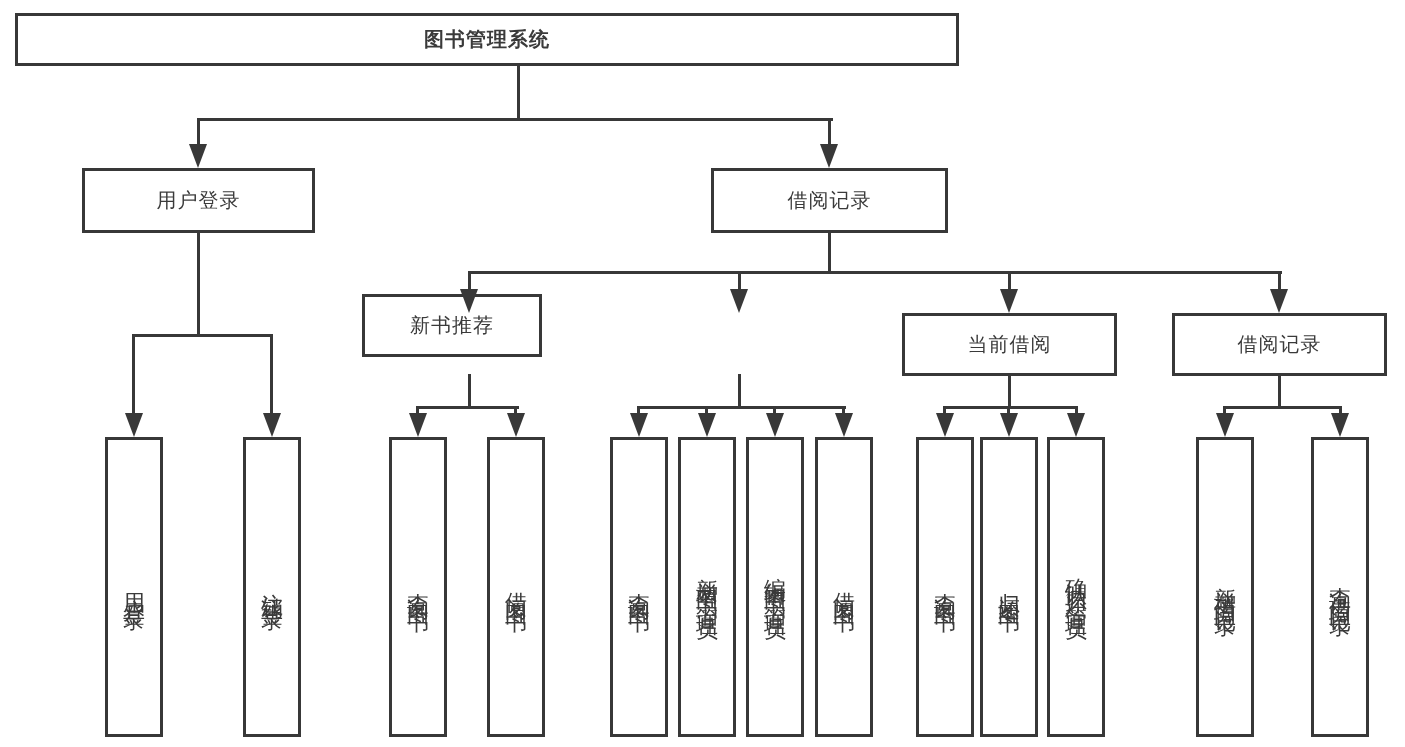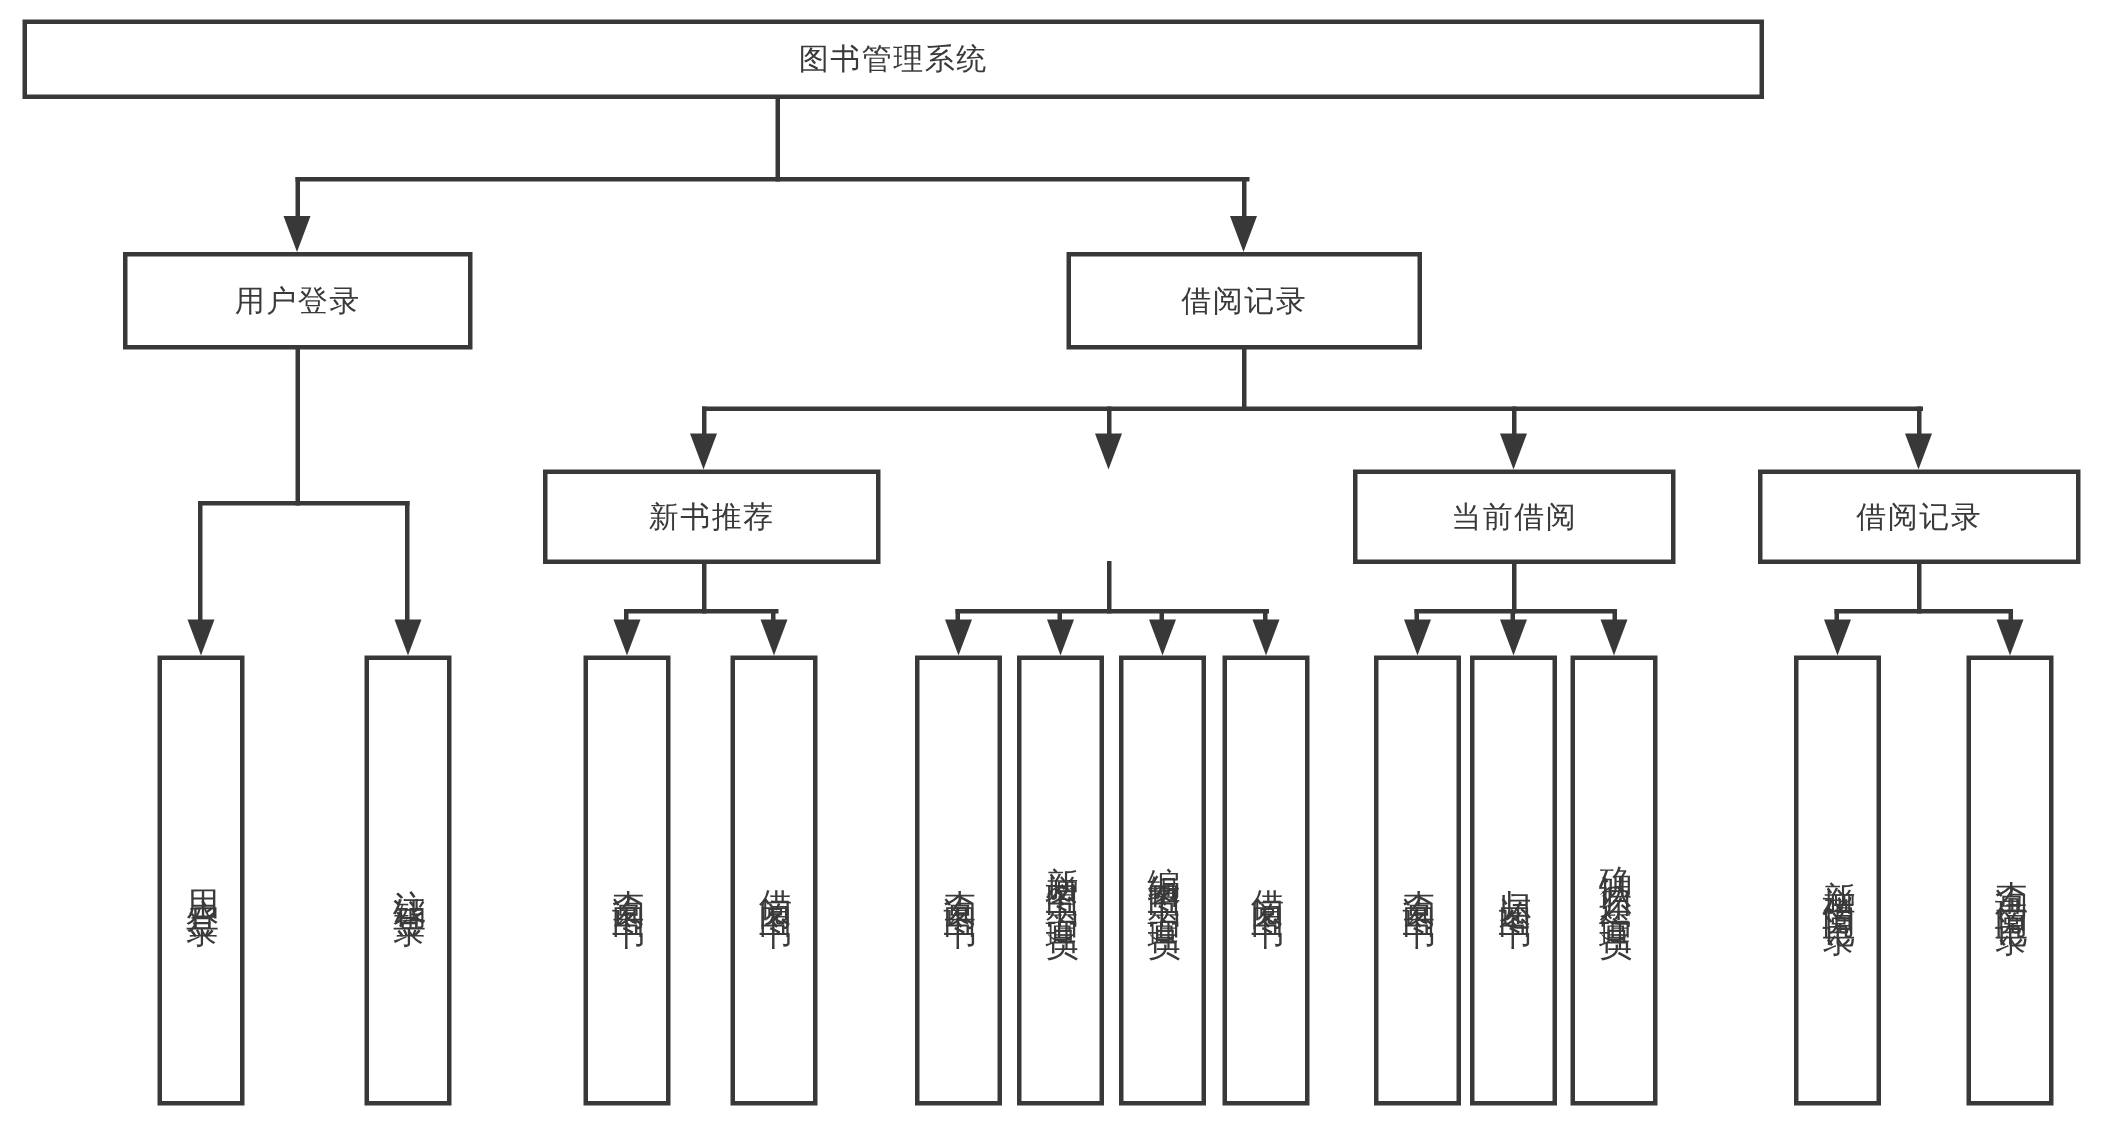--- a/index.html
+++ b/index.html
@@ -28,27 +28,27 @@
   .watermark{
     position:absolute;left:1183px;top:718px;font-size:19px;color:#a6a6a6;
     letter-spacing:0.5px;white-space:nowrap;
   }
 </style>
 </head>
 <body>
 
 <div class="canvas">
 
-  <div class="node h" style="left:15px;top:13px;width:1161px;height:53px;">图书管理系统</div>
+  <div class="node h" style="left:15px;top:13px;width:944px;height:53px;font-weight:bold;">图书管理系统</div>
 
   <div class="node h" style="left:82px;top:168px;width:233px;height:65px;">用户登录</div>
 
   <div class="node h" style="left:711px;top:168px;width:237px;height:65px;">借阅记录</div>
 
-  <div class="node h" style="left:362px;top:313px;width:225px;height:63px;">新书推荐</div>
+  <div class="node h" style="left:362px;top:294px;width:180px;height:63px;">新书推荐</div>
 
 
   <div class="node h" style="left:1172px;top:313px;width:215px;height:63px;">借阅记录</div>
 
   <div class="node h" style="left:902px;top:313px;width:215px;height:63px;">当前借阅</div>
 
   <div class="node leaf" style="left:105px;">
     <span class="vtext">用户登录</span>
   </div>
   <div class="node leaf" style="left:243px;">

